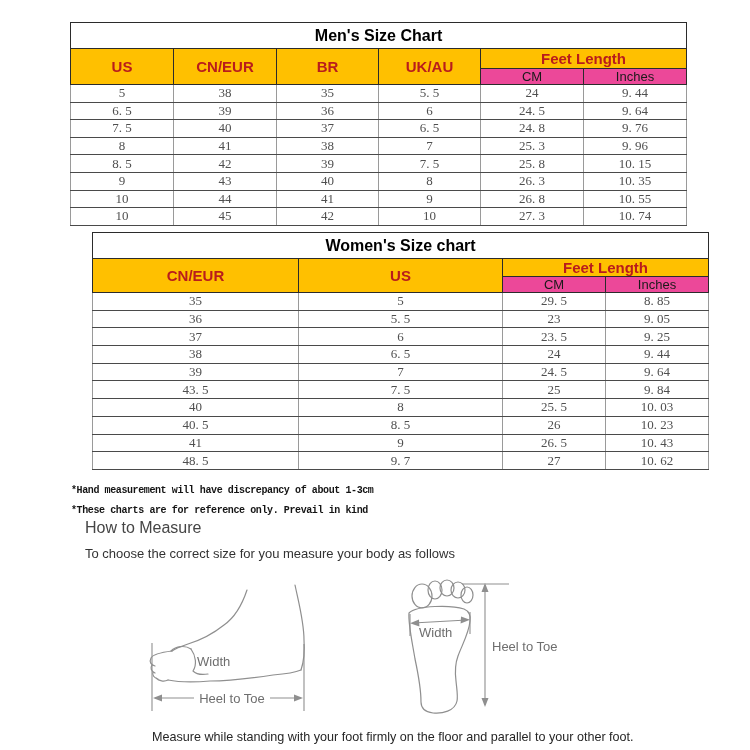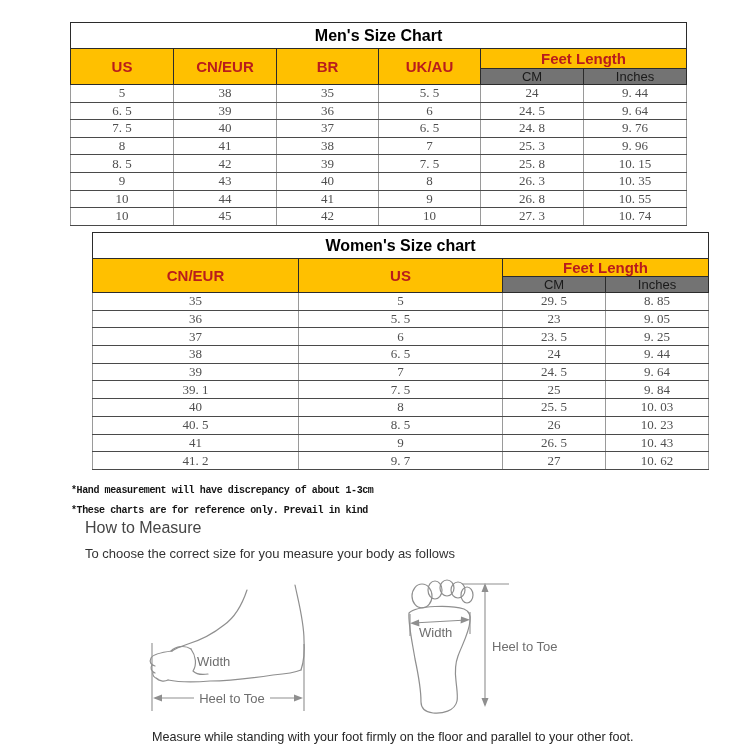--- a/index.html
+++ b/index.html
@@ -9,21 +9,21 @@
   table.size-table{border-collapse:collapse;table-layout:fixed;position:absolute;left:70px;border:1.5px solid #2b2b2b;background:#fff;}
   #mens-table{top:14px;width:616px;}
   #womens-table{top:224px;width:616px;margin-left:22px;}
   table.size-table th,table.size-table td{padding:0;margin:0;text-align:center;vertical-align:middle;overflow:hidden;white-space:nowrap;}
 
   .title-cell{height:25px;background:#fff;color:#000;font-weight:bold;font-size:16px;border:1px solid #2b2b2b;font-family:"Liberation Sans",sans-serif;}
   .head-cell{background:#FFC000;color:#b91c1c;font-weight:bold;font-size:15px;border:1px solid #2b2b2b;}
   #mens-table .head-cell{height:19px;}
   #womens-table .head-cell{height:17px;}
   .feet-cell{font-size:15px;}
-  .sub-cell{background:#737373;color:#1a1a1a;font-weight:normal;font-size:13px;border:1px solid #2b2b2b;}
+  .sub-cell{background:#ec4899;color:#1a1a1a;font-weight:normal;font-size:13px;border:1px solid #2b2b2b;}
 
   table.size-table tbody td{height:16.6px;font-family:"Liberation Serif",serif;font-size:13px;color:#4f4f4f;
     border-left:1px solid #9a9a9a;border-right:1px solid #9a9a9a;border-top:1px solid #4a4a4a;border-bottom:1px solid #4a4a4a;}
   #womens-table tbody td{height:16.7px;}
 
   .notes{position:absolute;left:71px;top:473px;font-family:"Liberation Mono","DejaVu Sans Mono",monospace;font-weight:bold;font-size:10px;letter-spacing:-0.4px;color:#141414;line-height:19.5px;}
   .htm-title{position:absolute;left:85px;top:511px;font-size:16px;color:#454545;}
   .htm-sub{position:absolute;left:85px;top:538px;font-size:13px;color:#333;}
   .footer-caption{position:absolute;left:152px;top:706px;font-size:12.6px;color:#262626;margin-top:16px;}
 
@@ -179,21 +179,21 @@
           <td>24</td>
           <td>9. 44</td>
         </tr>
         <tr>
           <td>39</td>
           <td>7</td>
           <td>24. 5</td>
           <td>9. 64</td>
         </tr>
         <tr>
-          <td>39. 1</td>
+          <td>43. 5</td>
           <td>7. 5</td>
           <td>25</td>
           <td>9. 84</td>
         </tr>
         <tr>
           <td>40</td>
           <td>8</td>
           <td>25. 5</td>
           <td>10. 03</td>
         </tr>
@@ -203,21 +203,21 @@
           <td>26</td>
           <td>10. 23</td>
         </tr>
         <tr>
           <td>41</td>
           <td>9</td>
           <td>26. 5</td>
           <td>10. 43</td>
         </tr>
         <tr>
-          <td>41. 2</td>
+          <td>48. 5</td>
           <td>9. 7</td>
           <td>27</td>
           <td>10. 62</td>
         </tr>
       </tbody>
   </table>
 
   <div class="notes">
     <div>*Hand measurement will have discrepancy of about 1-3cm</div>
     <div>*These charts are for reference only. Prevail in kind</div>

